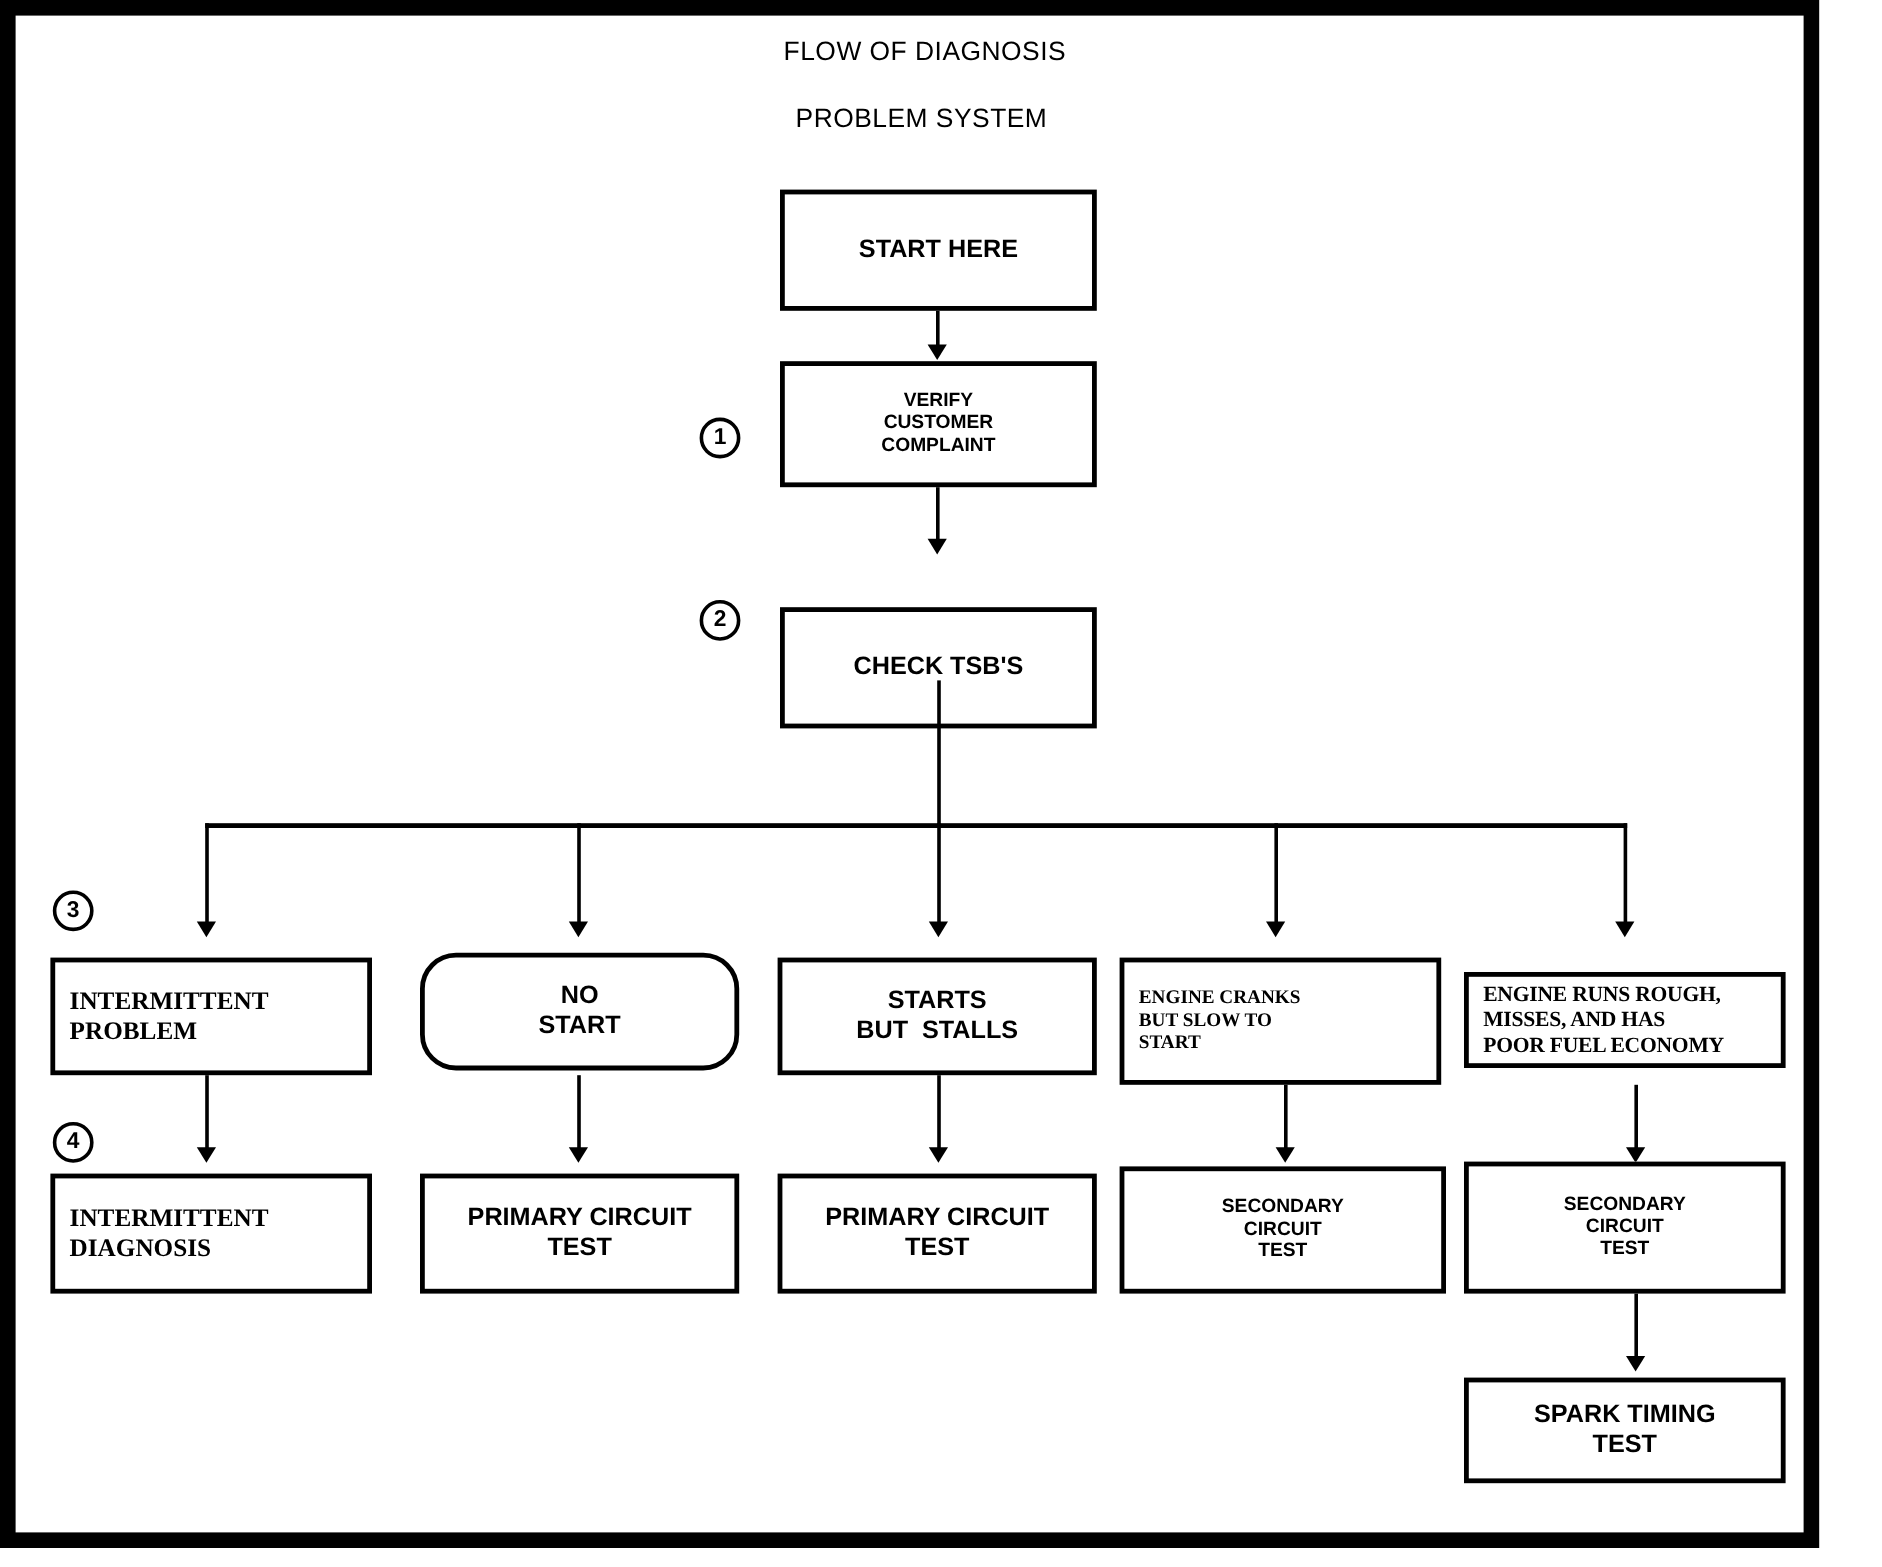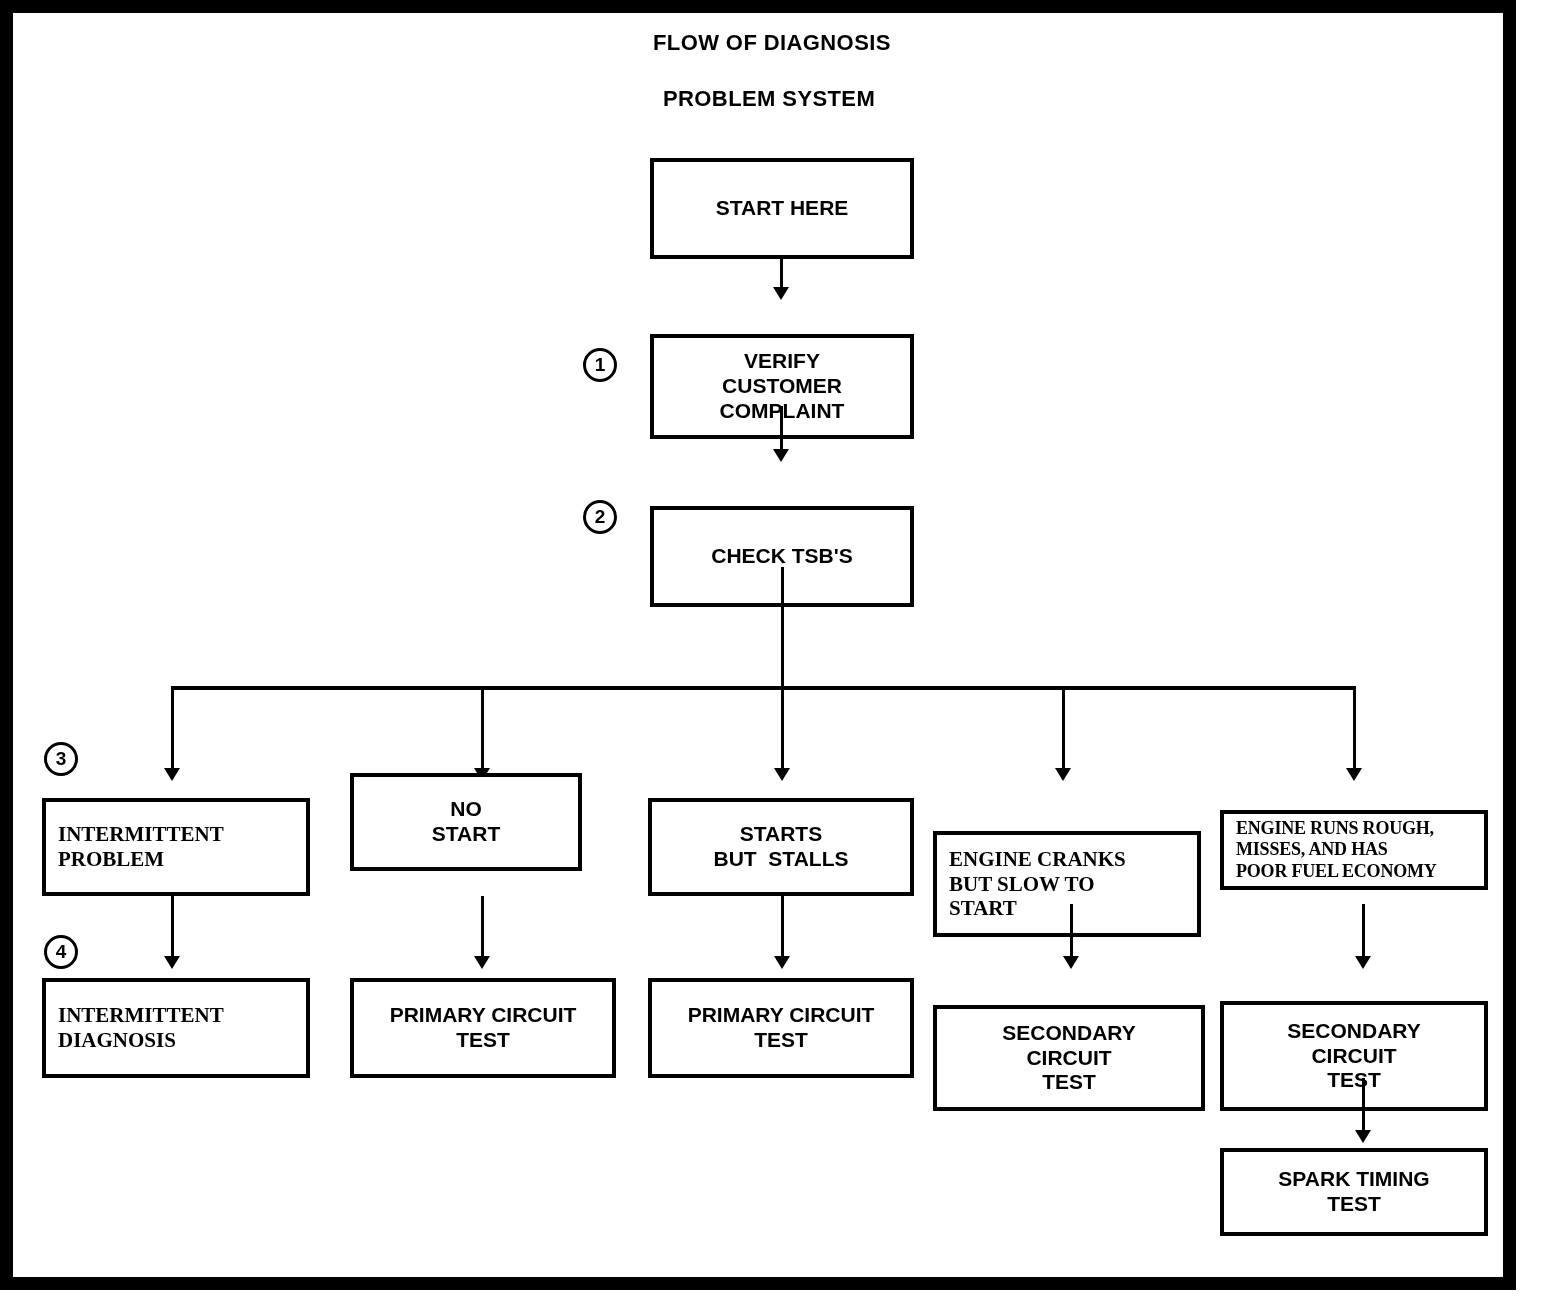--- a/index.html
+++ b/index.html
@@ -22,21 +22,21 @@
     left: 0px;
     top: 0px;
     width: 1516px;
     height: 1290px;
     border: 13px solid #000000;
     box-sizing: border-box;
   }
   
   .title {
     position: absolute;
-    font-weight: bold;
+    font-weight: normal;
     color: #000000;
     letter-spacing: 0.4px;
     white-space: nowrap;
   }
   #title-line1 {
     left: 653px; top: 30px;
     font-size: 22px;
   }
   #title-line2 {
     left: 663px; top: 86px;
@@ -53,21 +53,21 @@
     display: flex;
     flex-direction: column;
     justify-content: center;
     line-height: 1.18;
   }
   .node.center { align-items: center; text-align: center; }
   .node.left   { align-items: flex-start; text-align: left; padding-left: 12px; font-family: Liberation Serif, serif; }
   .node .ln { display: block; white-space: pre; }
 
   .fs-21 { font-size: 21px; }
-  .fs-20 { font-size: 21px; margin-top: 33px; }
+  .fs-20 { font-size: 16px; }
   .fs-17c { font-size: 18px; letter-spacing: -0.2px; }
 
   
   .vline {
     position: absolute;
     background: #000000;
     width: 3px;
   }
   .hline {
     position: absolute;
@@ -149,21 +149,21 @@
   <div class="arrowhead" style="left:1055px; top:768px;"></div>
 
   <div class="vline" style="left:1353px; top:686px; height:84px;"></div>
   <div class="arrowhead" style="left:1346px; top:768px;"></div>
 
   <div class="node left fs-21" style="left:42px; top:798px; width:268px; height:98px;">
     <span class="ln">INTERMITTENT</span>
     <span class="ln">PROBLEM</span>
   </div>
 
-  <div class="node center fs-21" style="left:350px; top:773px; width:232px; height:98px;">
+  <div class="node center fs-21" style="left:350px; top:794px; width:266px; height:98px;border-radius:30px;">
     <span class="ln">NO</span>
     <span class="ln">START</span>
   </div>
 
   <div class="node center fs-21" style="left:648px; top:798px; width:266px; height:98px;">
     <span class="ln">STARTS</span>
     <span class="ln">BUT  STALLS</span>
   </div>
 
   <div class="node left fs-20" style="left:933px; top:798px; width:268px; height:106px;">

